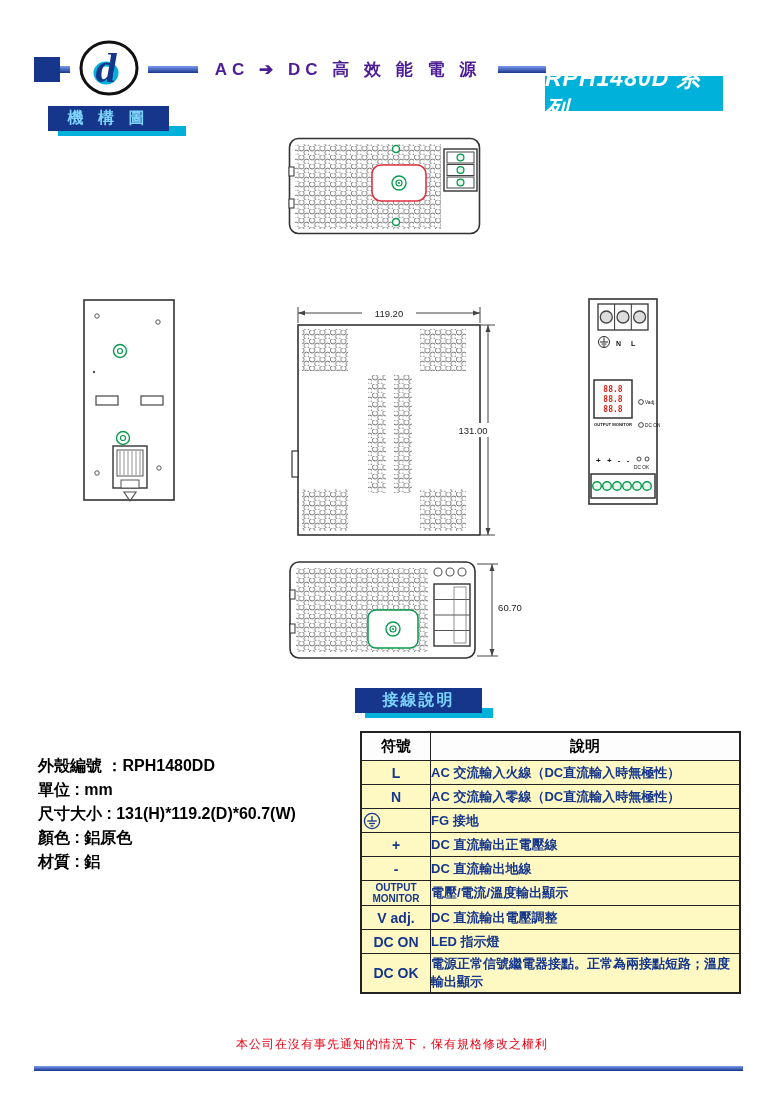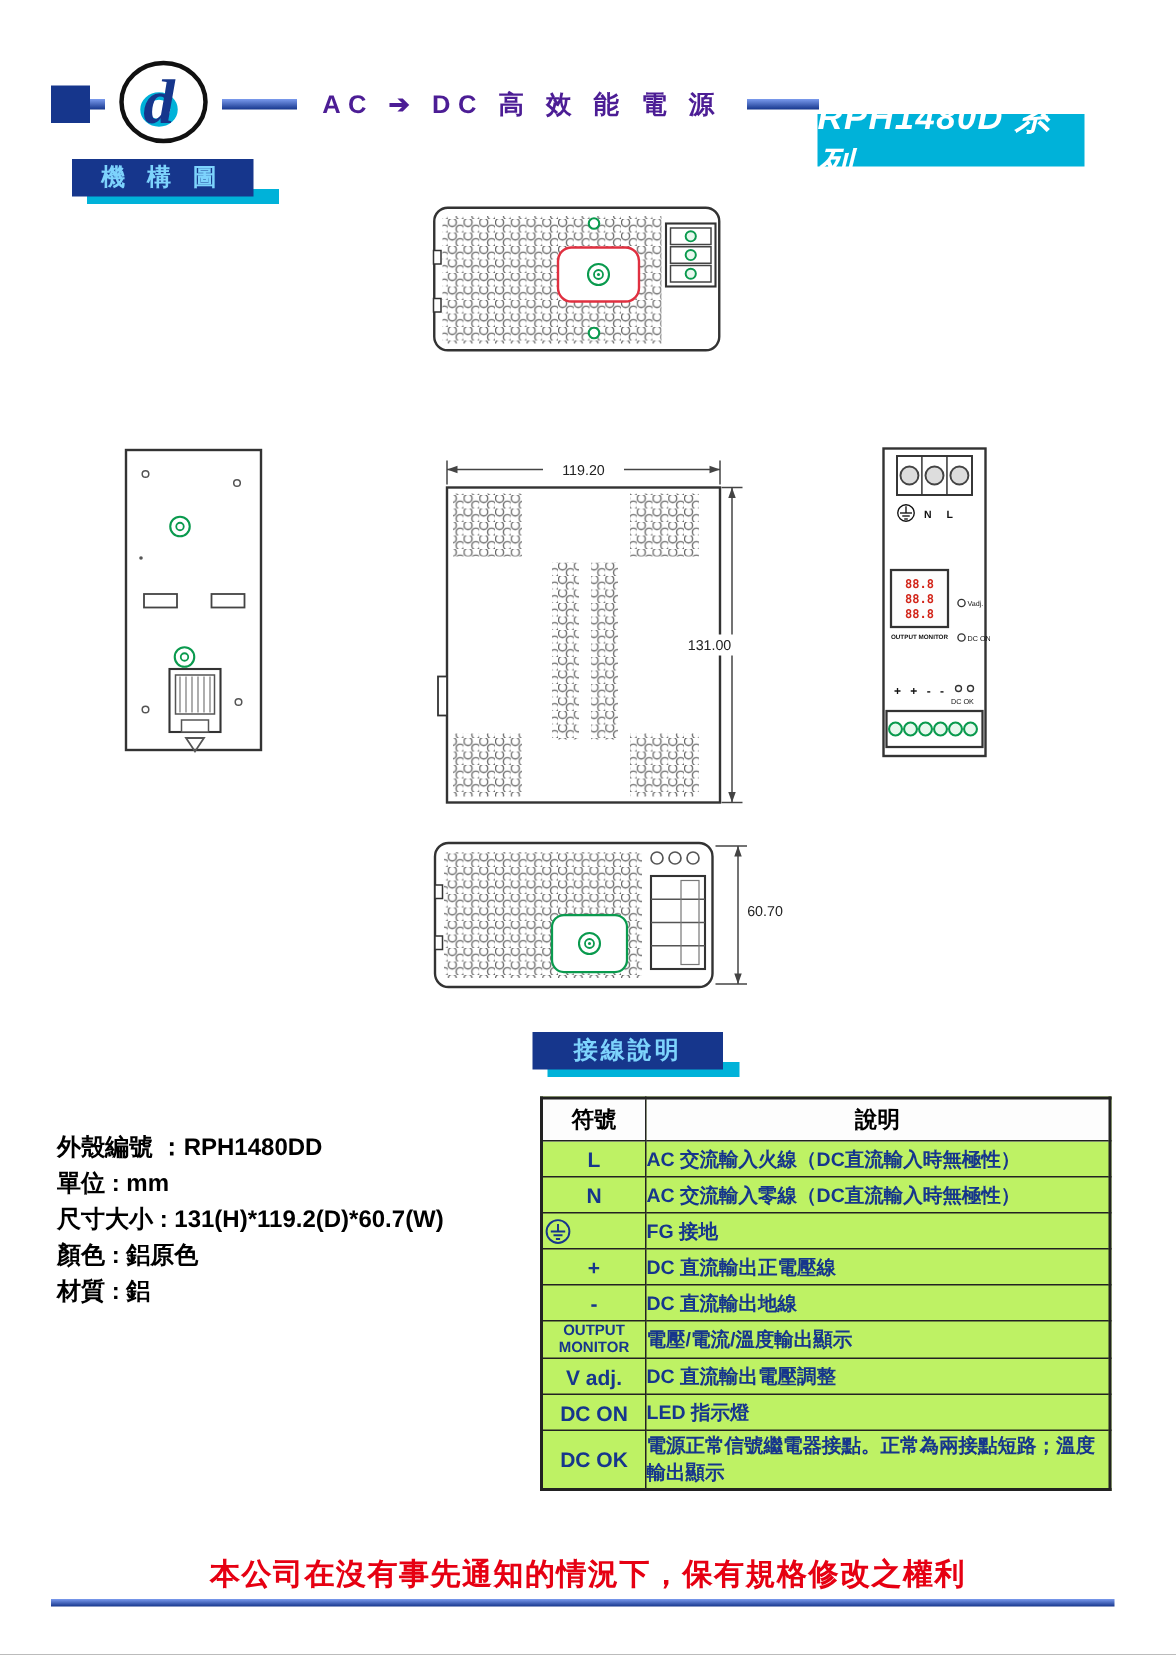--- a/index.html
+++ b/index.html
@@ -30,32 +30,32 @@
   
   svg{display:block;}
   .dimtext{font-family:"Liberation Sans",sans-serif;font-size:9.5px;fill:#222;}
   .tinytext{font-family:"Liberation Sans",sans-serif;fill:#111;}
 
   
   .specs{left:38px;top:754px;width:330px;color:#000;font-weight:bold;font-size:16px;line-height:24px;}
 
   
   .wtable{left:360px;top:731px;width:381px;border-collapse:collapse;
-          color:#16368c;background:#bef264;table-layout:fixed;}
+          color:#16368c;background:#fef9c3;table-layout:fixed;}
   .wtable,.wtable th,.wtable td{border:1px solid #222;}
   .wtable{border:2px solid #222;}
   .wtable th{height:25px;font-size:15px;color:#000;font-weight:bold;text-align:center;background:#fdfdfd;}
   .wtable td{height:21px;}
   td.sym{width:66px;text-align:center;font-weight:bold;font-size:14px;}
   td.sym.small{font-size:10px;line-height:11px;}
   td.sym.med{font-size:14px;}
   td.desc{padding:1px 0;font-size:13px;font-weight:bold;text-align:left;}
 
   .footer-note{left:0;top:1036px;width:784px;text-align:center;color:#e60012;
-        font-weight:bold;font-size:20px;letter-spacing:1px;}
+        font-weight:normal;font-size:12px;letter-spacing:1px;}
   .bottom-line{left:34px;top:1066px;width:709px;height:5px;
         background:linear-gradient(to bottom,#7b9bee,#16368c);}
 </style>
 </head>
 <body>
 
 <div id="page">
 
   <div class="abs corner-block"></div>
   <div class="abs header-line"></div>

